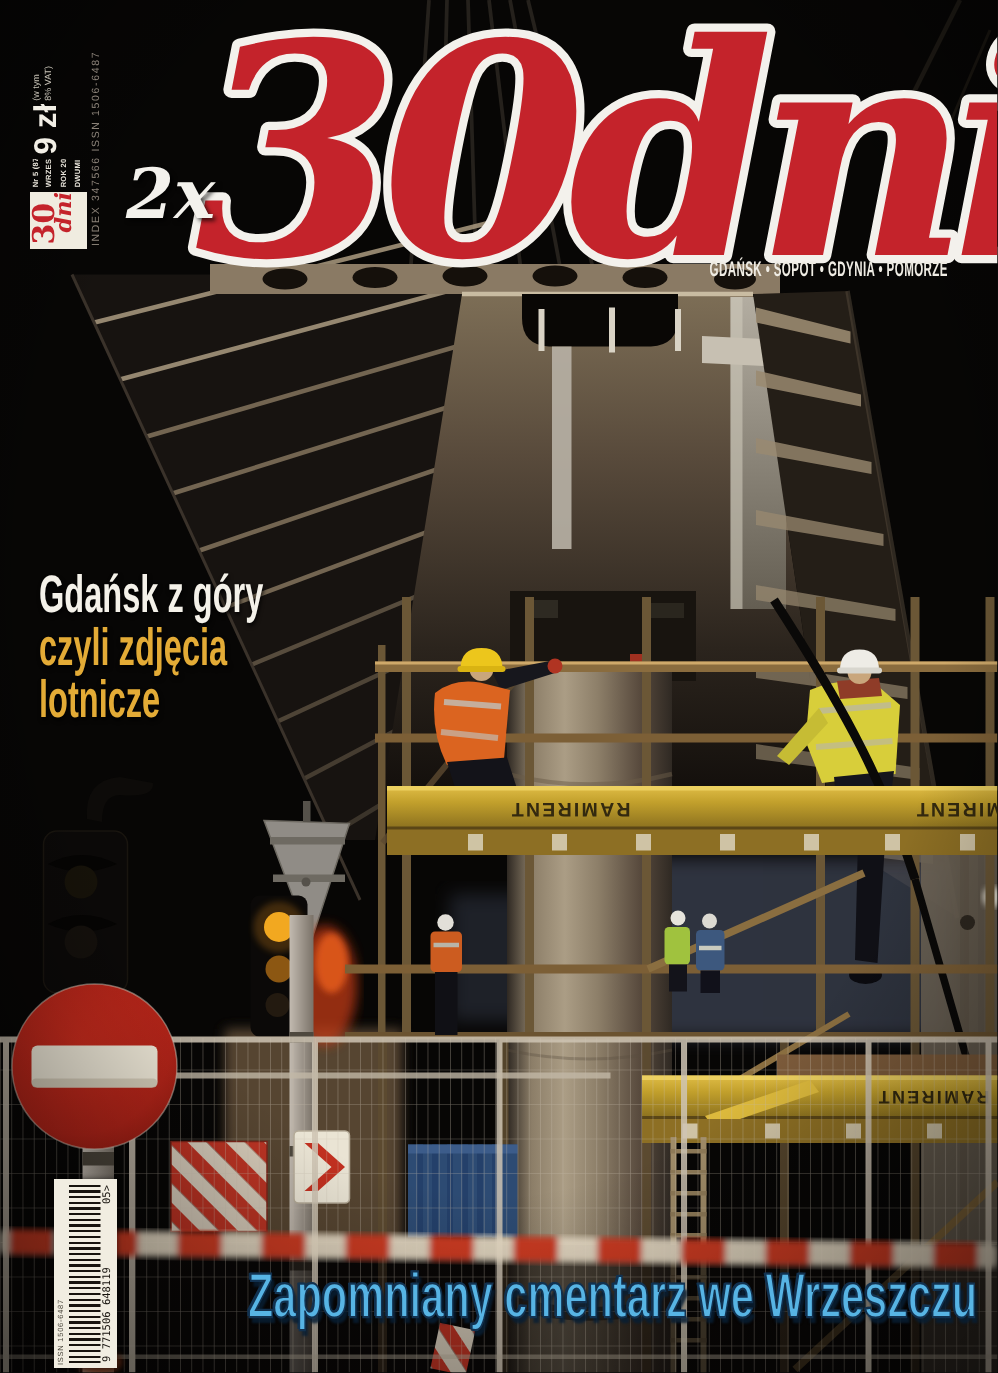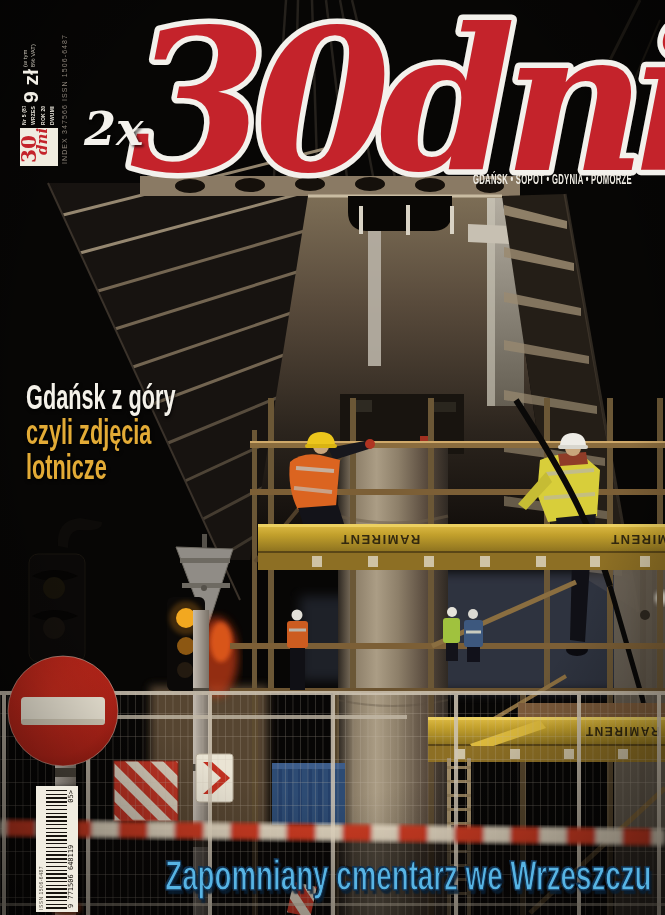--- a/index.html
+++ b/index.html
@@ -37,21 +37,21 @@
               letter-spacing:1.1px;white-space:nowrap;}
 
   
   .feature{position:absolute;left:26px;top:379px;z-index:3;font-weight:bold;
            font-size:35px;line-height:35px;transform:scaleX(.62);transform-origin:left top;
            text-shadow:1px 2px 4px rgba(0,0,0,.85);white-space:nowrap;}
   .feature .f-white{color:#f4f1e9;}
   .feature .f-yellow{color:#e3ab36;}
 
   
-  .headline{position:absolute;left:40px;top:842px;width:625px;z-index:5;margin-top:12px;}
+  .headline{position:absolute;left:40px;top:842px;width:625px;z-index:5;}
   .headline span{display:inline-block;font-weight:bold;font-size:42px;line-height:44px;
            color:#57b4e4;transform:scaleX(.66);transform-origin:center top;white-space:nowrap;
            -webkit-text-stroke:1.5px #123250;
            text-shadow:3px 4px 2px rgba(8,30,52,.85),-2px -1px 0 #123250;}
 
   
   .barcode{position:absolute;left:36px;top:786px;width:42px;height:126px;background:#f1ede1;
            z-index:6;box-shadow:0 0 4px rgba(0,0,0,.6);}
   .barcode-inner{position:absolute;left:2px;top:2px;width:122px;height:38px;
                  transform:translateY(122px) rotate(-90deg);transform-origin:0 0;}

